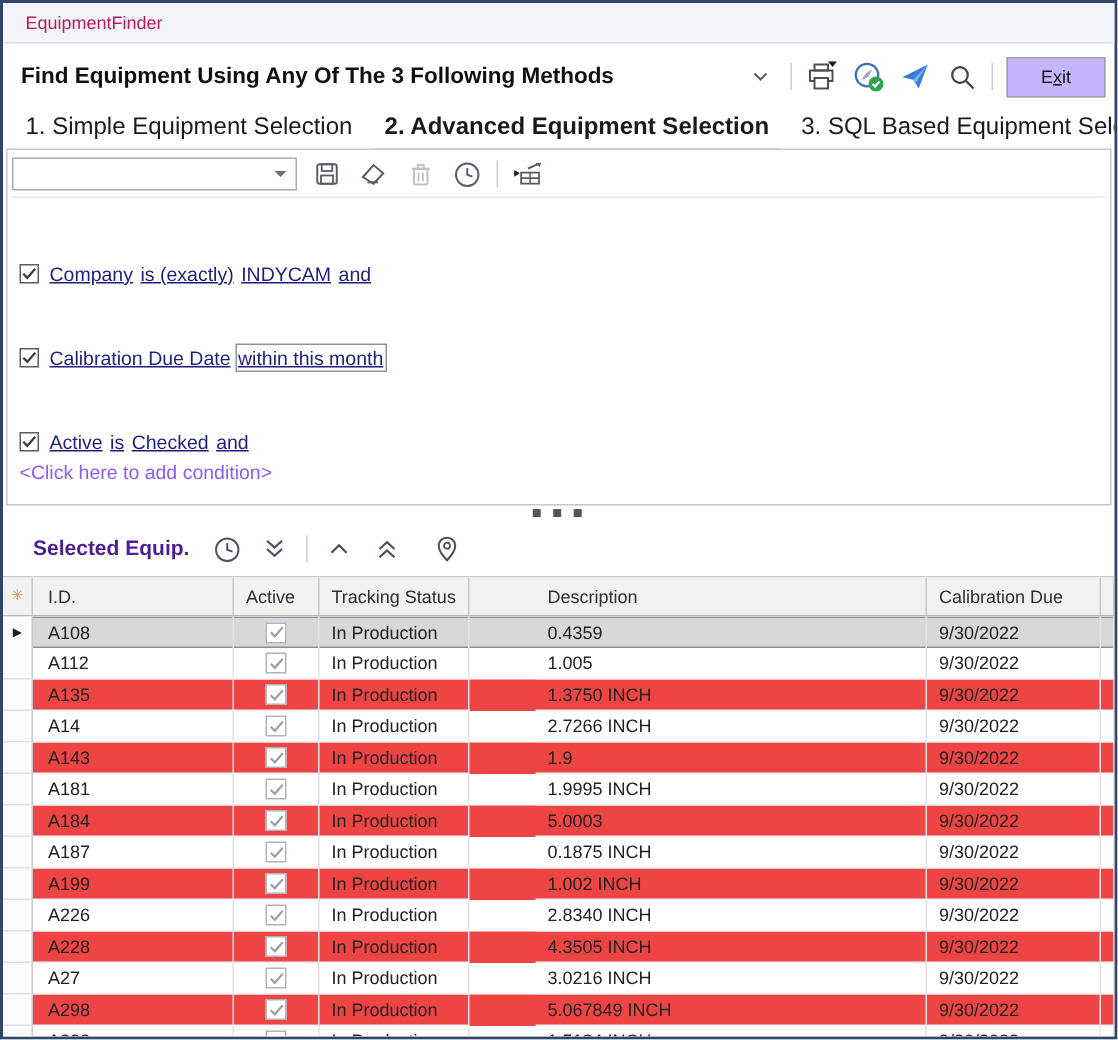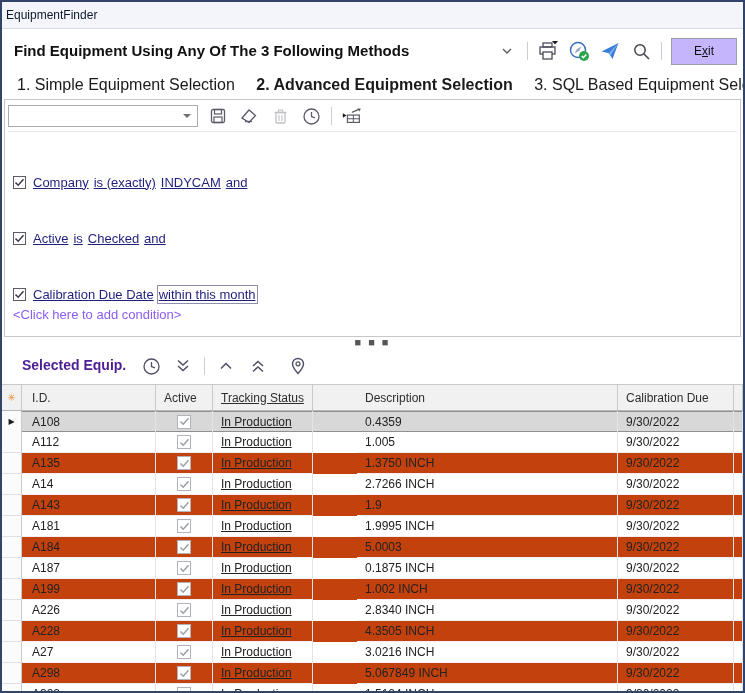--- a/index.html
+++ b/index.html
@@ -3,21 +3,21 @@
 <meta charset="utf-8">
 <style>
   html,body{margin:0;padding:0;background:#e8e8e8;}
   .window{
     position:relative;width:745px;height:693px;box-sizing:border-box;
     border:2px solid #33446b;background:#fff;overflow:hidden;
     font-family:"Liberation Sans","DejaVu Sans",sans-serif;color:#222;
   }
   
   .titlebar{position:absolute;top:0;left:0;right:0;height:26px;background:#f3f5fa;
-    border-bottom:1px solid #d9dce5;line-height:26px;font-size:12px;color:#0f172a;padding-left:4px;}
+    border-bottom:1px solid #d9dce5;line-height:26px;font-size:12px;color:#be185d;padding-left:15px;}
   
   .header-title{position:absolute;top:40px;left:12px;font-size:15px;font-weight:bold;color:#101010;}
   .header-icons{position:absolute;top:34px;right:6px;height:30px;display:flex;align-items:center;gap:9px;}
   .hi{width:22px;height:22px;display:flex;align-items:center;justify-content:center;cursor:pointer;position:relative;}
   .vsep{width:1px;height:18px;background:#c9cdd6;}
   .exit-btn{box-sizing:border-box;width:66px;height:27px;border:1px solid #9aa0ab;background:#c4b5fd;
     font-size:12px;color:#111;display:flex;align-items:center;justify-content:center;cursor:pointer;
     font-family:"Liberation Sans",sans-serif;}
   .exit-btn .ak{text-decoration:underline;}
   
@@ -47,33 +47,33 @@
   
   .splitter{position:absolute;top:335px;left:0;right:0;height:14px;text-align:center;cursor:row-resize;}
   .splitter .dots{font-size:11px;font-weight:bold;letter-spacing:2px;color:#555;line-height:10px;}
   
   .section-title{position:absolute;top:355px;left:20px;font-size:14px;font-weight:bold;color:#4c1d95;}
   .section-icons{position:absolute;top:351px;left:138px;height:26px;display:flex;align-items:center;gap:10px;}
   .si{width:22px;height:22px;display:flex;align-items:center;justify-content:center;cursor:pointer;}
   
   .grid{position:absolute;top:382px;left:0;right:0;bottom:0;overflow:hidden;border-top:1px solid #c9c9c9;font-size:12px;}
   .grow{display:flex;height:21px;align-items:stretch;background:#fff;}
-  .grow.alt{background:#c2410c;}
+  .grow.alt{background:#ef4444;}
   .grow.selected{background:#d8d8d8;box-shadow:inset 0 1px 0 #909090, inset 0 -1px 0 #909090;}
   .ghead{display:flex;height:25px;background:#f1f1f1;border-bottom:1px solid #b9b9b9;color:#2e2e2e;}
   .cell{box-sizing:border-box;display:flex;align-items:center;padding-left:8px;overflow:hidden;white-space:nowrap;}
   .ghead .cell{border-right:1px solid #c9c9c9;}
   .grow .cell{border-right:1px solid #e2e2e8;border-bottom:1px solid #efeff4;}
   .grow.selected .cell{border-bottom:none;}
   .c-ind{width:20px;padding-left:0;justify-content:center;flex:none;}
   .grow .c-ind{background:#fbfbfc;border-right:1px solid #c9c9cf;border-bottom:1px solid #e0e0e6;}
   .c-id{width:134px;flex:none;padding-left:10px;}
   .c-active{width:57px;flex:none;justify-content:center;padding-left:0;}
   .ghead .c-active{justify-content:flex-start;padding-left:8px;}
-  .c-track{width:100px;flex:none;text-decoration:underline;}
+  .c-track{width:100px;flex:none;}
   .c-desc{width:261px;flex:none;margin-left:44px;}
   .c-cal{width:116px;flex:none;}
   .c-loc{flex:1;}
   .star{color:#e8953f;font-size:10px;}
   .rowmark{color:#1c1c1c;font-size:8px;line-height:8px;}
   .gcbx{width:14px;height:14px;box-sizing:border-box;border:1px solid #b2b2ba;background:#fff;
     display:flex;align-items:center;justify-content:center;cursor:pointer;}
   svg{display:block;}
 </style>
 </head>
@@ -187,29 +187,29 @@
             </svg>
     </span>
     <span class="cond-parts"><span class="cond-link">Company</span><span class="cond-link">is (exactly)</span><span class="cond-link">INDYCAM</span><span class="cond-link">and</span></span>
   </div>
         <div class="cond-row">
     <span class="cbx">
       <svg width="11" height="11" viewBox="0 0 11 11">
               <polyline points="1.5,5.5 4.2,8.2 9.5,2.2" fill="none" stroke="#3a3a50" stroke-width="1.5"></polyline>
             </svg>
     </span>
-    <span class="cond-parts"><span class="cond-link">Active</span><span class="cond-link">is</span><span class="cond-link">Checked</span><span class="cond-link">and</span></span>
+    <span class="cond-parts"><span class="cond-link">Calibration Due Date</span><span class="cond-link focused">within this month</span></span>
   </div>
         <div class="cond-row">
     <span class="cbx">
       <svg width="11" height="11" viewBox="0 0 11 11">
               <polyline points="1.5,5.5 4.2,8.2 9.5,2.2" fill="none" stroke="#3a3a50" stroke-width="1.5"></polyline>
             </svg>
     </span>
-    <span class="cond-parts"><span class="cond-link">Calibration Due Date</span><span class="cond-link focused">within this month</span></span>
+    <span class="cond-parts"><span class="cond-link">Active</span><span class="cond-link">is</span><span class="cond-link">Checked</span><span class="cond-link">and</span></span>
   </div>
         <div class="add-cond">&lt;Click here to add condition&gt;</div>
       </div>
   </div>
 
   <div class="splitter">
     <div class="dots">■ ■ ■</div>
   </div>
 
   <div class="section-title">Selected Equip.</div>

